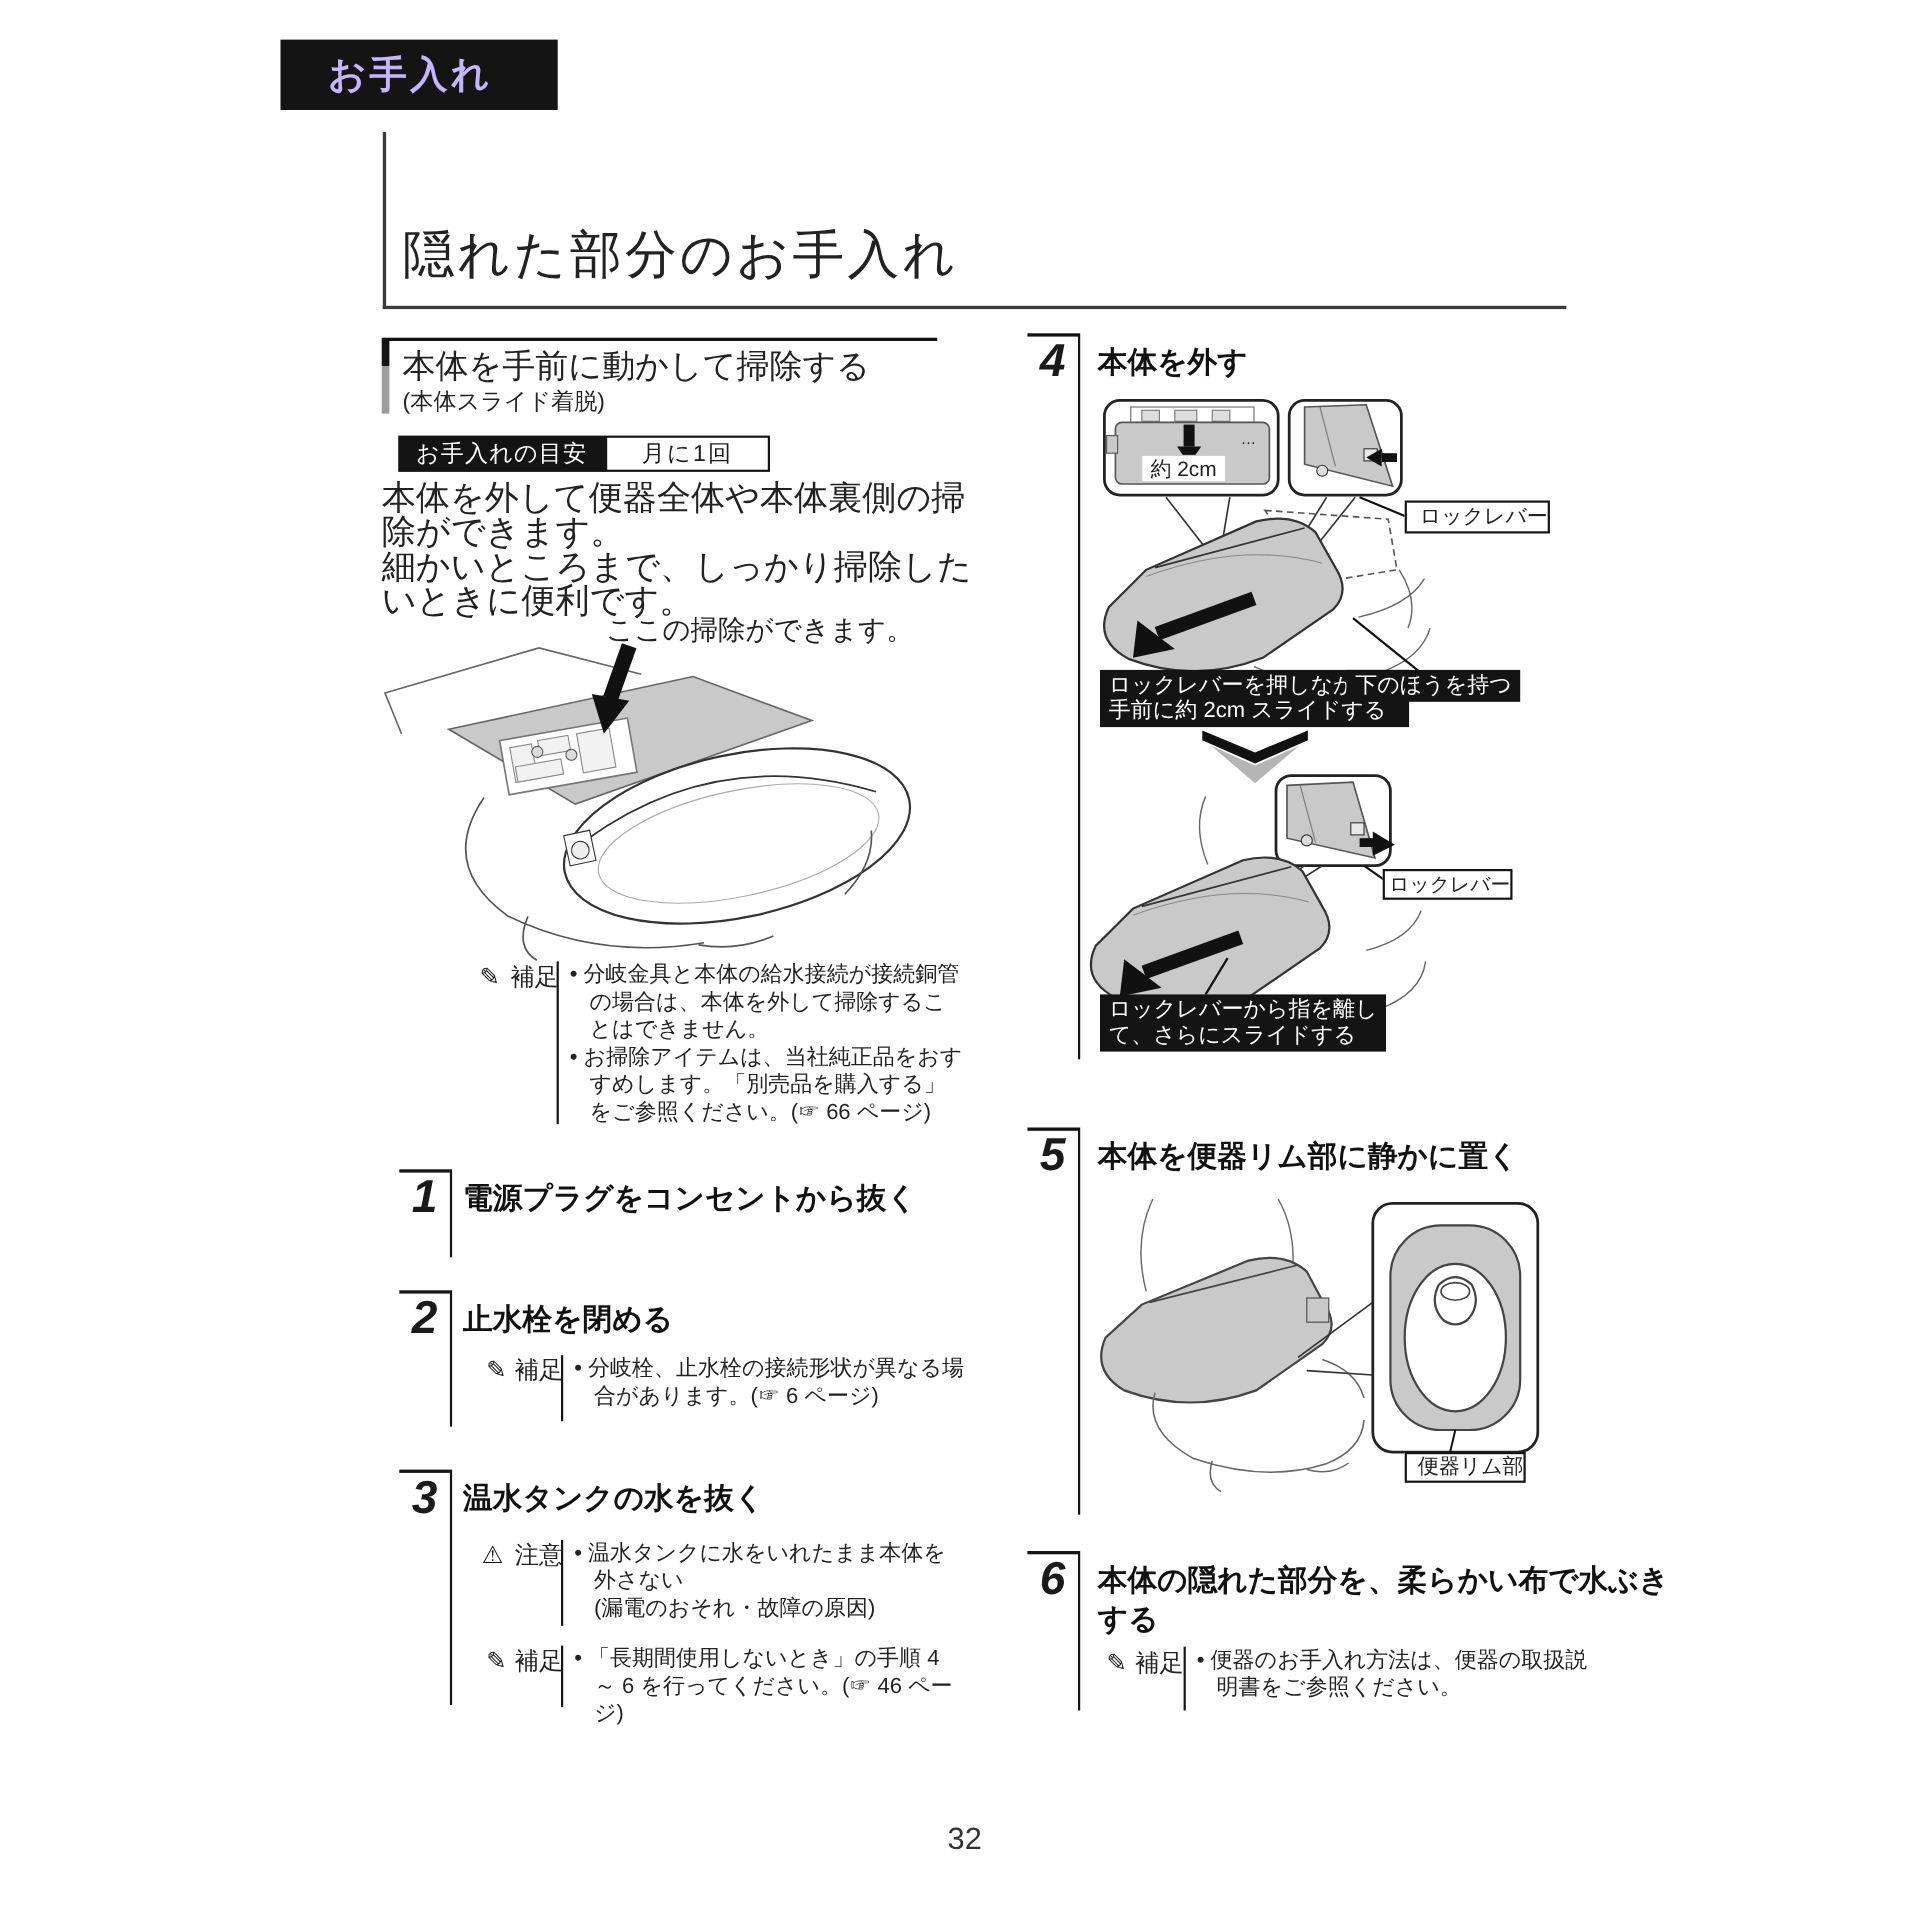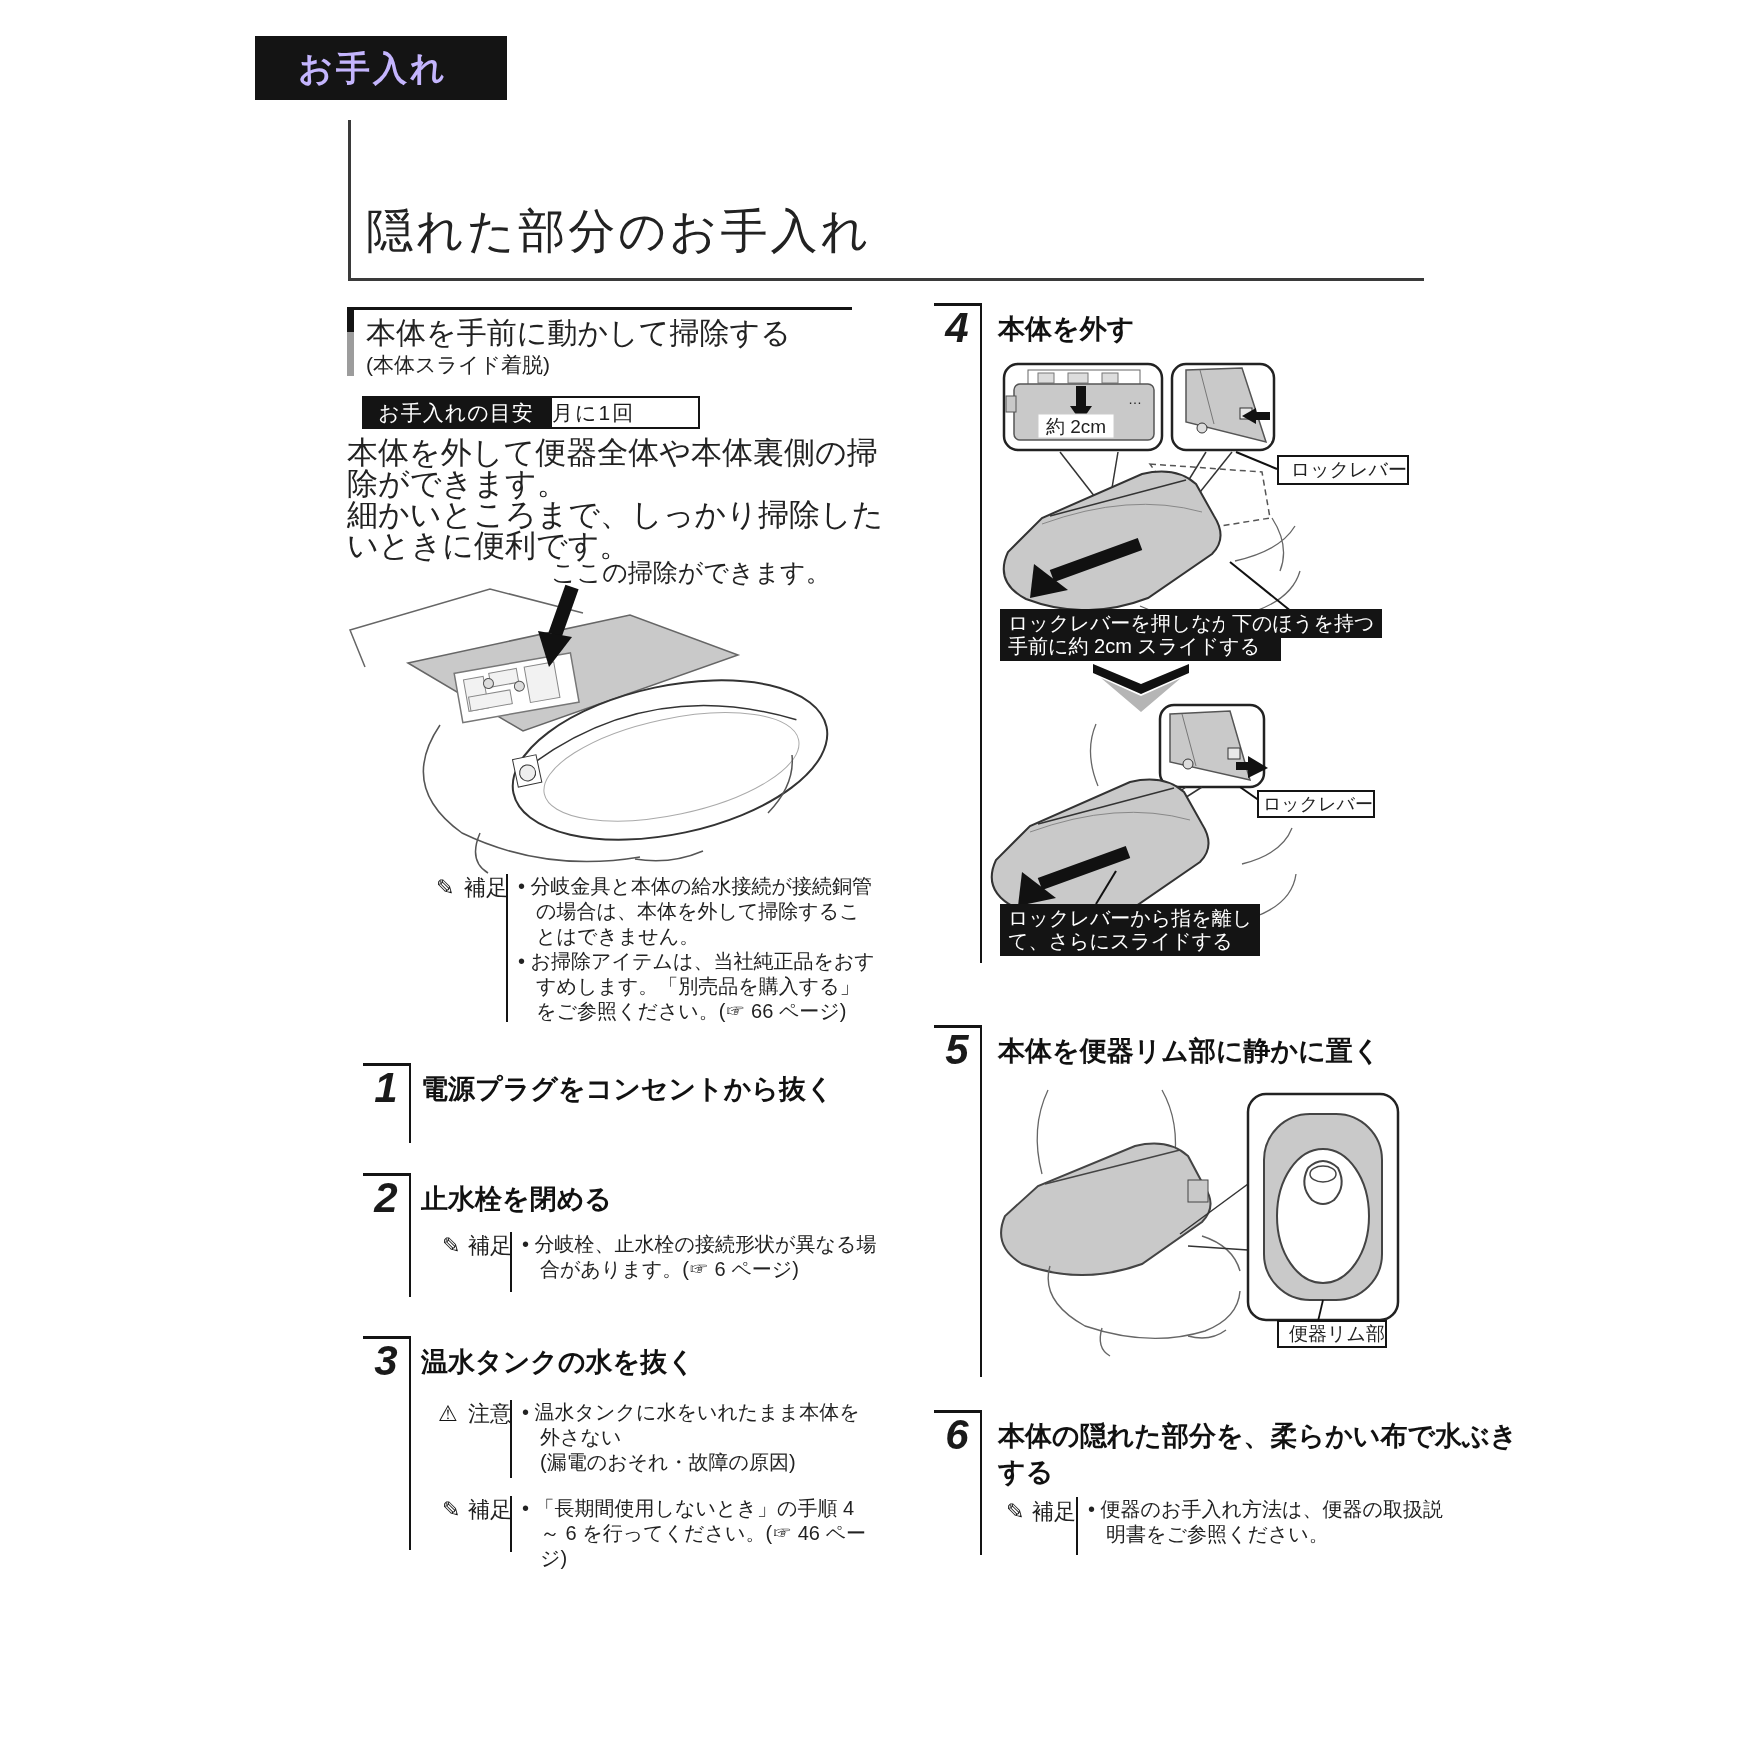--- a/index.html
+++ b/index.html
@@ -18,21 +18,21 @@
   .rule-dark { background:#141414; }
   .sec-heading { font-size:30px; color:#222; white-space:nowrap; }
   .sec-sub { font-size:21px; color:#222; white-space:nowrap; }
   .freq-row { display:flex; }
   .freq-black {
     background:#141414; color:#fff; font-size:21px; width:188px; height:33px;
     line-height:33px; text-align:center; letter-spacing:1px;
   }
   .freq-white {
     border:2px solid #141414; box-sizing:border-box; font-size:21px; width:150px;
-    height:33px; line-height:29px; letter-spacing:2px;
+    height:33px; line-height:29px; text-align:center; letter-spacing:2px;
   }
   .body-text { font-size:31px; line-height:31px; color:#222; }
   .caption { font-size:25px; color:#222; white-space:nowrap; }
   .note-icon { font-size:22px; line-height:24px; color:#141414; }
   .note-label { font-size:22px; line-height:24px; color:#222; white-space:nowrap; }
   .ndivider { background:#141414; width:2px; }
   .nbody { font-size:20px; line-height:25px; color:#222; }
   .nbody .b { padding-left:18px; text-indent:-18px; }
   .nbody .b::before { content:"• "; }
   .nbody .c { padding-left:18px; }
@@ -261,14 +261,15 @@
     <div>本体の隠れた部分を、柔らかい布で水ぶき</div>
     <div>する</div>
   </div>
   <div class="abs note-icon" style="left:1006px;top:1500px;">✎</div>
   <div class="abs note-label" style="left:1032px;top:1500px;">補足</div>
   <div class="abs ndivider" style="left:1076px;top:1497px;height:58px;"></div>
   <div class="abs nbody" style="left:1088px;top:1497px;width:356px;">
     <div class="b">便器のお手入れ方法は、便器の取扱説明書をご参照ください。</div>
   </div>
 
+  <div class="abs page-num" style="left:0;top:1656px;">32</div>
 
 </div>
 
 </body></html>

